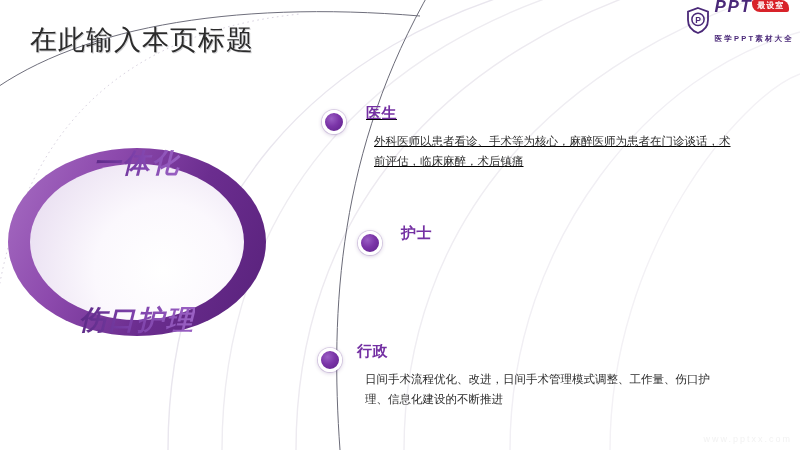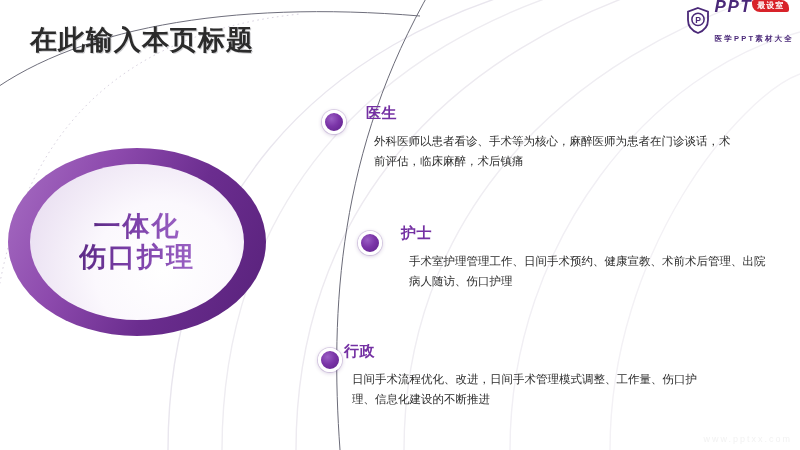--- a/index.html
+++ b/index.html
@@ -25,21 +25,21 @@
     width: 800px; height: 450px;
     pointer-events: none;
   }
 
   
   #page-title {
     position: absolute;
     left: 30px;
     top: 22px;
     font-size: 27px;
-    font-weight: bold;
+    font-weight: normal;
     letter-spacing: 1px;
     color: #2b2b2b;
     text-shadow: 1px 1px 0 rgba(120,120,130,0.35);
     white-space: nowrap;
   }
 
   
   #brand {
     position: absolute;
     right: 6px;
@@ -111,22 +111,23 @@
     right: 22px; bottom: 16px;
     border-radius: 50%;
     background: radial-gradient(circle at 62% 68%, #ffffff 0%, #fbf8fd 40%, #ece3f3 78%, #e3d6ee 100%);
   }
   #center-label {
     position: absolute;
     inset: 0;
     display: flex;
     flex-direction: column;
     align-items: center;
-    justify-content: center;
+    justify-content: space-between;
     line-height: 1.16;
+    font-style: italic;
   }
   #center-label span {
     font-size: 27px;
     font-weight: bold;
     background: linear-gradient(90deg, #5c2a86 0%, #7b3fa8 45%, #9b62c4 100%);
     -webkit-background-clip: text;
     background-clip: text;
     color: #6d33a0;
     -webkit-text-fill-color: transparent;
     letter-spacing: 2px;
@@ -215,32 +216,31 @@
   <div id="center-ring">
     <div class="ring-outer"></div>
     <div class="ring-inner"></div>
     <div id="center-label">
       <span>一体化</span>
       <span>伤口护理</span>
     </div>
   </div>
 
   <div class="node-dot" style="left:322px; top:110px;"></div>
-  <div class="block" style="left:366px; top:104px;">
+  <div class="block" style="left:366px; top:104px;text-decoration:underline;">
     <p class="block-title">医生</p>
     <p class="block-body">外科医师以患者看诊、手术等为核心，麻醉医师为患者在门诊谈话，术前评估，临床麻醉，术后镇痛</p>
   </div>
 
   <div class="node-dot" style="left:358px; top:231px;"></div>
   <div class="block" style="left:401px; top:224px;font-family:Liberation Serif, serif;">
     <p class="block-title">护士</p>
-    <p class="block-body">手术室护理管理工作、日间手术预约、健康宣教、术前术后管理、出院病人随访、伤口护理</p>
   </div>
 
   <div class="node-dot" style="left:318px; top:348px;"></div>
-  <div class="block" style="left:344px; top:342px;">
+  <div class="block" style="left:357px; top:342px;">
     <p class="block-title">行政</p>
     <p class="block-body">日间手术流程优化、改进，日间手术管理模式调整、工作量、伤口护理、信息化建设的不断推进</p>
   </div>
 
   <div id="watermark">www.pptxx.com</div>
 
 </div>
 
 </body></html>

